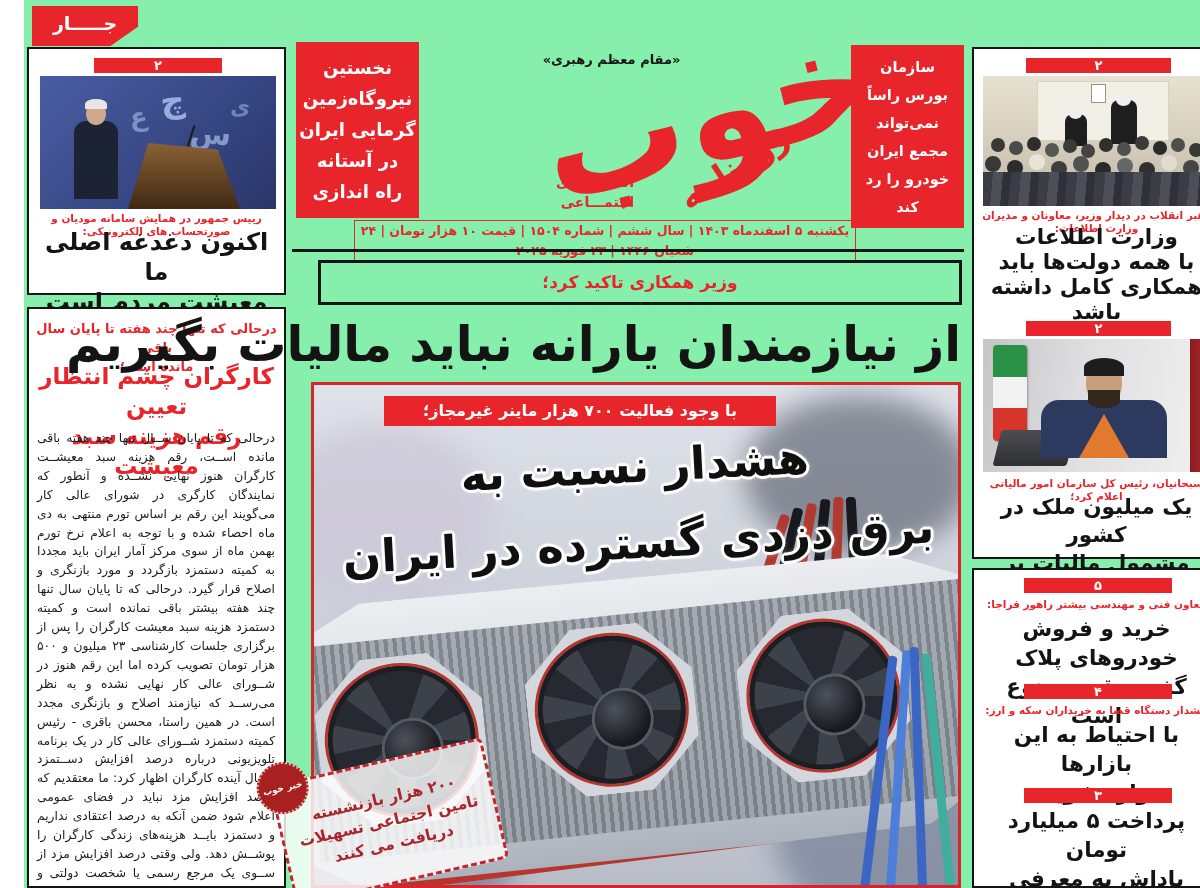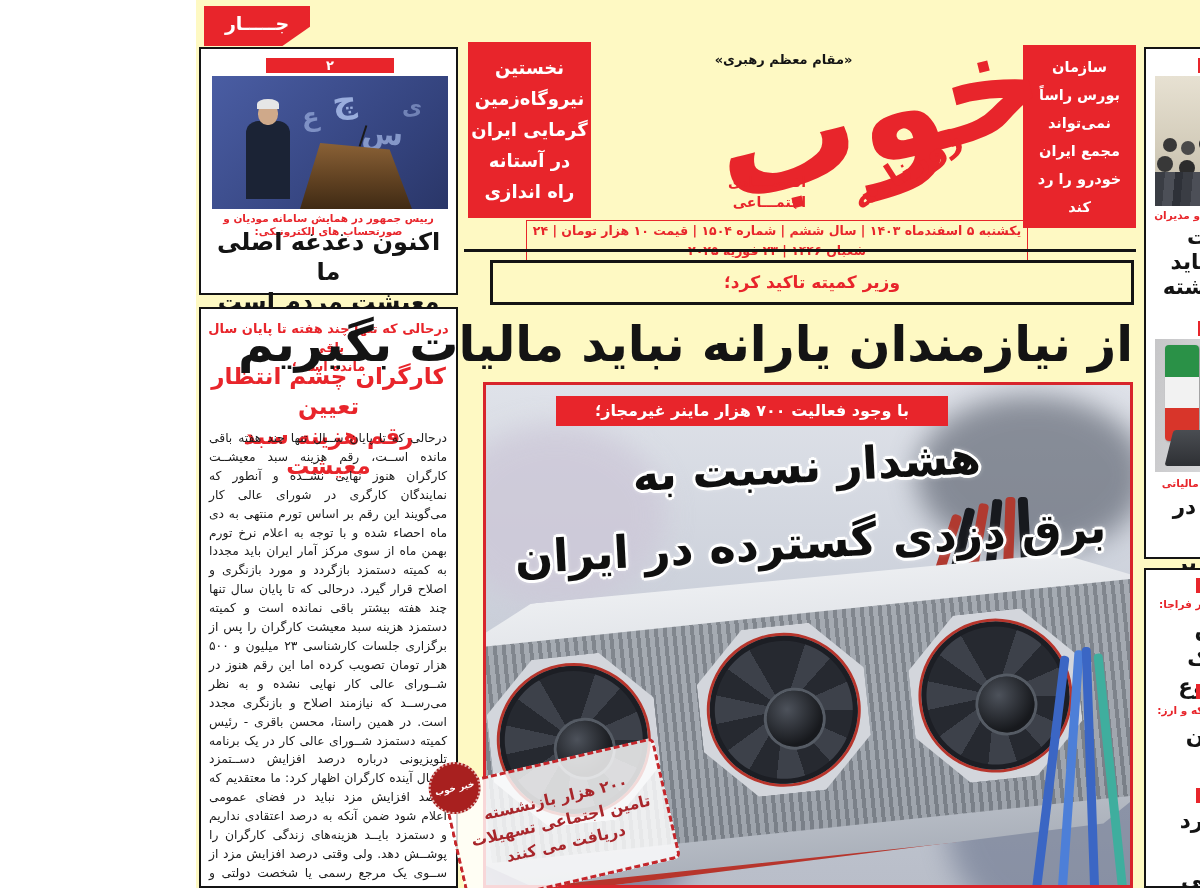--- a/index.html
+++ b/index.html
@@ -1,17 +1,17 @@
 <!DOCTYPE html>
 <html lang="fa" dir="rtl"><head>
 <meta charset="utf-8">
 <style>
   html,body{margin:0;padding:0;background:#fff;}
   .page{
-    position:relative;width:1004px;height:888px;background:#fef9c3;overflow:hidden;
+    position:relative;width:1176px;height:888px;background:#86efac;overflow:hidden;
     font-family:"DejaVu Sans",sans-serif;direction:rtl;
   }
   .abs{position:absolute;}
   .pre{white-space:pre-line;}
   
   .box{position:absolute;background:#fff;border:2px solid #141414;box-sizing:border-box;}
   .numbar{position:absolute;background:#e8252b;height:15px;}
   .numbar span{display:block;text-align:center;color:#fff;font-weight:bold;font-size:13px;line-height:15px;}
   .cap{position:absolute;color:#e8252b;font-weight:bold;text-align:center;font-size:10.5px;line-height:13px;}
   .hl{position:absolute;color:#141414;font-weight:bold;text-align:center;margin:0;}
@@ -148,21 +148,21 @@
   <div class="abs logoword">روزنامه</div>
   <div class="abs cats">
     <span style="display:block;">اقتصــــادی</span>
     <span style="display:block;">اجتمـــاعی</span>
   </div>
 
   <div class="abs dateline">یکشنبه ۵ اسفندماه ۱۴۰۳ | سال ششم | شماره ۱۵۰۴ | قیمت ۱۰ هزار تومان | ۲۴ شعبان ۱۴۴۶ | ۲۳ فوریه ۲۰۲۵</div>
   <div class="abs rule"></div>
 
   <div class="abs lead-kicker-box">
-    <span>وزیر کمیته تاکید کرد؛</span>
+    <span>وزیر همکاری تاکید کرد؛</span>
   </div>
   <h1 class="hl lead-headline">از نیازمندان یارانه نباید مالیات بگیریم</h1>
 
   <div class="abs mainimg">
     <div class="blob" style="left:430px;top:10px;width:230px;height:160px;background:#434a58;opacity:.55;"></div>
     <div class="blob" style="left:-40px;top:40px;width:220px;height:180px;background:#cdc8d8;opacity:.8;"></div>
     <div class="blob" style="left:-30px;top:330px;width:240px;height:220px;background:#5a4f75;opacity:.5;"></div>
     <div class="blob" style="left:460px;top:330px;width:240px;height:220px;background:#4e5a78;opacity:.45;"></div>
 
     <div class="cable" style="left:455px;top:128px;width:10px;height:76px;background:#b03a30;transform:rotate(18deg);"></div>

